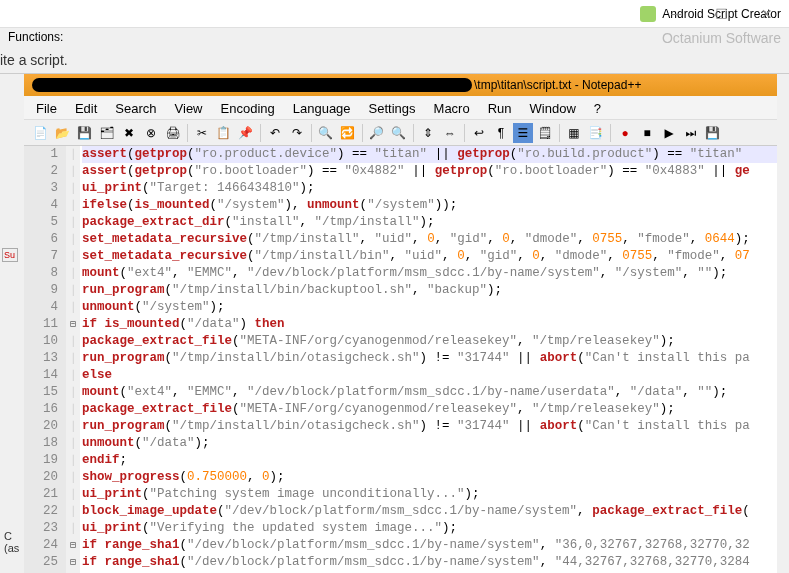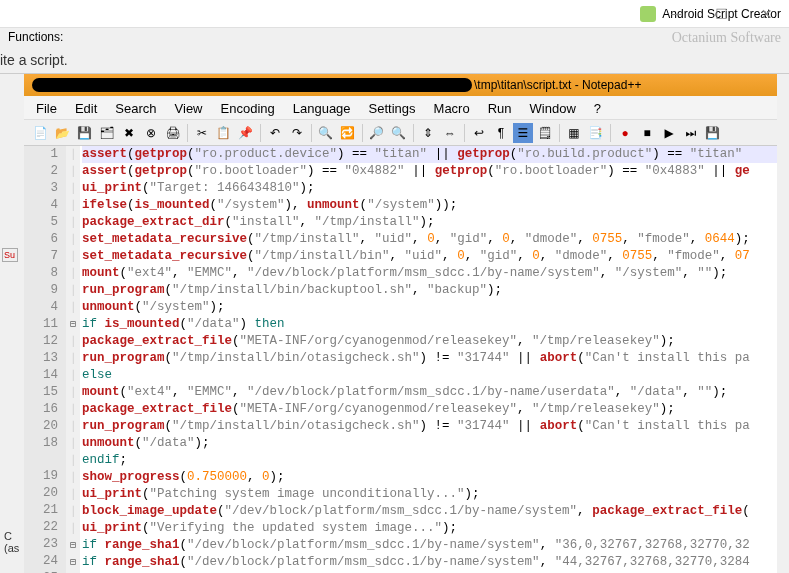--- a/index.html
+++ b/index.html
@@ -2,41 +2,41 @@
 <html><head>
 <meta charset="utf-8">
 <style>
 * { margin: 0; padding: 0; box-sizing: border-box; }
 body { font-family: 'Segoe UI', Tahoma, sans-serif; font-size: 12px; background: #f0f0f0; width: 789px; height: 573px; overflow: hidden; }
 .titlebar { height: 28px; background: #fff; display: flex; align-items: center; padding: 0 8px; border-bottom: 1px solid #e0e0e0; position: relative; justify-content: flex-end; }
 .titlebar-icon { width: 16px; height: 16px; background: #a0d468; border-radius: 3px; margin-right: 6px; }
 .titlebar-controls { position: absolute; right: 0; top: 0; display: flex; }
 .titlebar-btn { width: 45px; height: 28px; display: flex; align-items: center; justify-content: center; color: #888; font-size: 14px; cursor: pointer; }
 .functions-row { height: 18px; background: #f0f0f0; padding: 2px 8px; font-size: 12px; display: flex; justify-content: space-between; }
-.brand { color: #bbb; font-size: 14px; font-family: Liberation Serif, serif; }
+.brand { color: #bbb; font-size: 14px; }
 .toolbar-row { height: 28px; background: #f0f0f0; display: flex; align-items: center; padding: 0 4px; border-bottom: 1px solid #ccc; }
 .dropdown { width: 250px; height: 22px; border: 1px solid #999; background: #d0d0d0; display: flex; align-items: center; padding: 0 6px; font-size: 12px; position: relative; }
 .dropdown::after { content: '▾'; position: absolute; right: 6px; font-size: 10px; }
 .hint { margin-left: -4px; font-size: 14px; color: #333; }
 .npp-container { margin: 0 12px 0 24px; background: #fff; }
 .subtitle { background: linear-gradient(to bottom, #f8a838, #e89820); color: #000; padding: 4px 8px; font-size: 12px; height: 22px; display: flex; align-items: center; }
 .subtitle-black { background: #000; height: 14px; width: 440px; border-radius: 7px; margin-right: 2px; }
 .menubar { background: #f4f4f4; padding: 3px 4px; display: flex; gap: 2px; height: 24px; border-bottom: 1px solid #ddd; }
 .menu-item { padding: 2px 8px; font-size: 13px; cursor: pointer; }
 .icon-toolbar { background: #f0f0f0; padding: 3px 6px; display: flex; gap: 0; height: 26px; border-bottom: 1px solid #ccc; align-items: center; }
 .tb-icon { width: 20px; height: 20px; display: flex; align-items: center; justify-content: center; font-size: 12px; cursor: pointer; margin: 0 1px; }
 .tb-sep { width: 1px; height: 18px; background: #ccc; margin: 0 3px; }
 .editor { display: flex; background: #fff; font-family: 'Consolas', 'Courier New', monospace; font-size: 12.5px; line-height: 17px; height: 442px; }
 .gutter { background: #e8e8e8; color: #888; text-align: right; padding: 0 8px 0 6px; user-select: none; width: 42px; }
 .fold-col { width: 14px; background: #f0f0f0; color: #888; font-size: 10px; }
 .fold-mark { display: block; height: 17px; text-align: center; line-height: 17px; }
 .code { flex: 1; padding-left: 2px; white-space: pre; overflow: hidden; }
 .code-line { height: 17px; }
 .code-line.hl { background: #e8e8ff; }
-.kw { color: #0f766e; font-weight: normal; }
+.kw { color: #b91c1c; font-weight: bold; }
 .fn { color: #b91c1c; font-weight: bold; }
 .str { color: #808080; }
 .num { color: #ff8000; }
 .op { color: #000; }
 .side-stub { position: absolute; left: 0; top: 76px; width: 20px; height: 490px; background: #f0f0f0; }
 .side-small { position: absolute; left: 2px; top: 248px; width: 16px; font-size: 9px; }
 </style>
 </head>
 <body>
 
@@ -131,28 +131,28 @@
         <div style="height: 17px;">2</div>
         <div style="height: 17px;">3</div>
         <div style="height: 17px;">4</div>
         <div style="height: 17px;">5</div>
         <div style="height: 17px;">6</div>
         <div style="height: 17px;">7</div>
         <div style="height: 17px;">8</div>
         <div style="height: 17px;">9</div>
         <div style="height: 17px;">4</div>
         <div style="height: 17px;">11</div>
-        <div style="height: 17px;">12</div>
+        <div style="height: 17px;">10</div>
         <div style="height: 17px;">13</div>
         <div style="height: 17px;">14</div>
         <div style="height: 17px;">15</div>
         <div style="height: 17px;">16</div>
         <div style="height: 17px;">20</div>
         <div style="height: 17px;">18</div>
-        <div style="height: 17px; margin-top: 16px;">19</div>
+        <div style="height: 17px;">19</div>
         <div style="height: 17px;">20</div>
         <div style="height: 17px;">21</div>
         <div style="height: 17px;">22</div>
         <div style="height: 17px;">23</div>
         <div style="height: 17px;">24</div>
         <div style="height: 17px;">25</div>
       </div>
     <div class="fold-col" id="foldcol">
         <span class="fold-mark" style="color: rgb(204, 204, 204);">│</span>
         <span class="fold-mark" style="color: rgb(204, 204, 204);">│</span>

